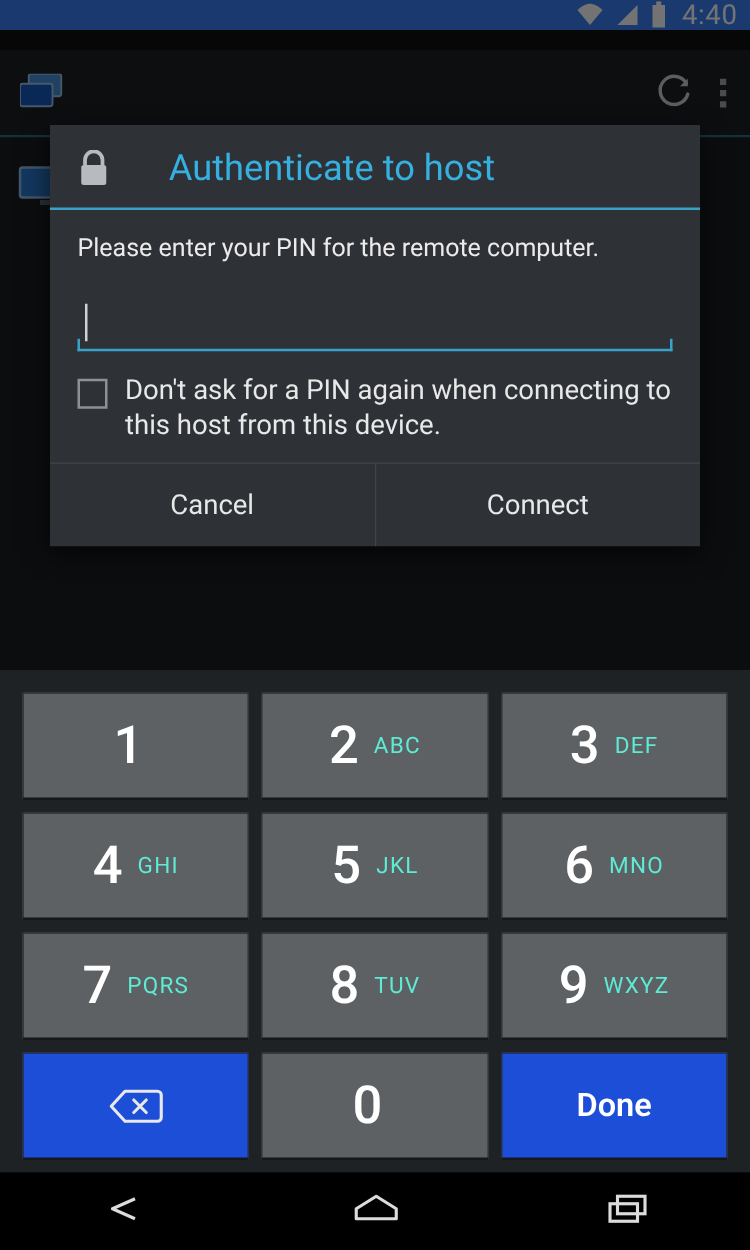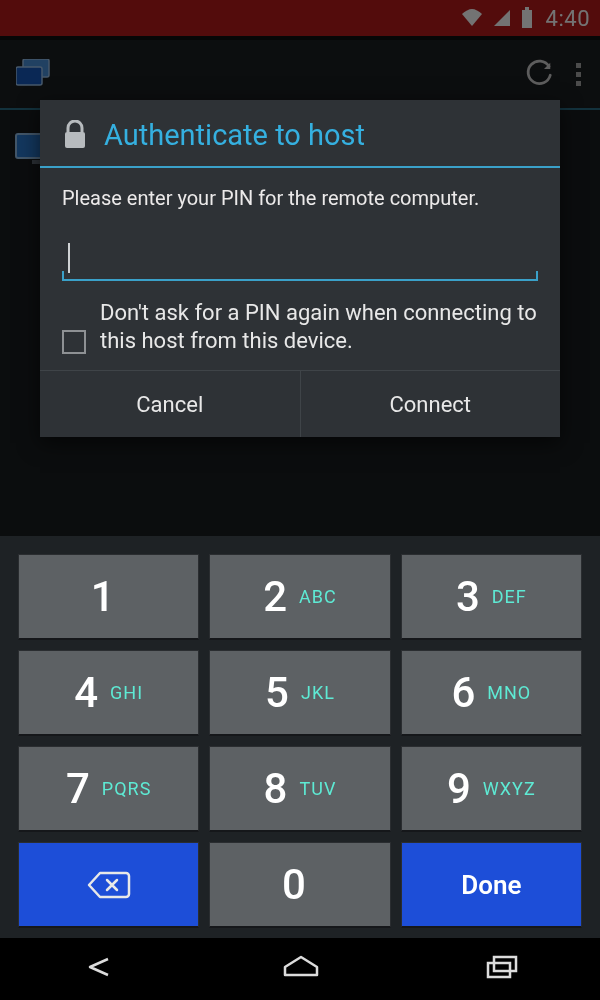--- a/index.html
+++ b/index.html
@@ -1,20 +1,20 @@
 <!DOCTYPE html>
 <html><head>
 <meta charset="utf-8">
 <style>
   * { margin: 0; padding: 0; box-sizing: border-box; font-family: Roboto, "Helvetica Neue", Arial, sans-serif; }
   html, body { width: 600px; height: 1000px; background: #000; overflow: hidden; color: #e8e8e8; }
   .screen { width: 600px; height: 1000px; position: relative; background: #111; }
 
   
-  .statusbar { position: absolute; top: 0; left: 0; right: 0; height: 36px; background: #b91c1c; color: #fff; display: flex; justify-content: flex-end; align-items: center; gap: 8px; padding-right: 10px; font-size: 22px; }
+  .statusbar { position: absolute; top: 0; left: 0; right: 0; height: 24px; background: #3b82f6; color: #fff; display: flex; justify-content: flex-end; align-items: center; gap: 8px; padding-right: 10px; font-size: 22px; }
   .statusbar svg { display: block; }
   .status-time { font-size: 22px; letter-spacing: .5px; margin-left: 4px; }
 
   
   .actionbar { position: absolute; top: 40px; left: 0; right: 0; height: 70px; background: #1c1f22; border-bottom: 2px solid #2c6f88; display: flex; align-items: center; padding-left: 16px; color: #e9e9e9; }
   .actionbar .app-icon { width: 36px; height: 30px; margin-right: 18px; }
   .ab-titles { display: flex; flex-direction: column; }
   .ab-title { font-size: 24px; color: #e6e6e6; }
   .ab-sub { font-size: 17px; color: #bdbdbd; margin-top: -2px; }
   .ab-spacer { flex: 1; }
@@ -24,30 +24,30 @@
 
   
   .behind { position: absolute; top: 110px; left: 0; right: 0; bottom: 0; background: #1a1d20; }
   .host-item { height: 78px; display: flex; align-items: center; padding-left: 14px; }
   .host-monitor { width: 46px; height: 34px; }
   .overlay { position: absolute; inset: 0; background: rgba(0,0,0,0.55); }
 
   
   .dialog { position: absolute; top: 100px; left: 40px; right: 40px; background: #2e3236; box-shadow: 0 6px 20px rgba(0,0,0,.6); }
   .dlg-header { display: flex; align-items: center; gap: 16px; padding: 18px 22px 14px; border-bottom: 2px solid #3aa1c9; }
-  .dlg-title { color: #35b0e0; font-size: 29px; font-weight: 400; }
+  .dlg-title { color: #35b0e0; font-size: 29px; font-weight: 400; margin-left: 31px; }
   .dlg-lock { width: 26px; height: 30px; }
   .dlg-body { padding: 18px 22px 0; }
   .dlg-msg { color: #eceaea; font-size: 20px; line-height: 1.25; }
   .dlg-input { margin-top: 26px; height: 44px; position: relative; }
   .dlg-input .underline { position: absolute; left: 0; right: 0; bottom: 0; height: 2px; background: #3aa1c9; }
   .dlg-input .tick-l, .dlg-input .tick-r { position: absolute; bottom: 0; width: 2px; height: 10px; background: #3aa1c9; }
   .dlg-input .tick-l { left: 0; } .dlg-input .tick-r { right: 0; }
   .dlg-caret { position: absolute; left: 6px; top: 6px; width: 2px; height: 30px; background: #cfd2d4; }
-  .dlg-check { display: flex; align-items: flex-end; gap: 14px; padding: 18px 22px 16px; border-bottom: 1px solid #3f4448; }
+  .dlg-check { display: flex; align-items: flex-start; gap: 14px; padding: 18px 22px 16px; border-bottom: 1px solid #3f4448; }
   .dlg-check .box { width: 24px; height: 24px; border: 2px solid #8e9194; margin-top: 4px; flex: none; }
   .dlg-check .text { font-size: 22px; color: #e8e8e8; line-height: 1.25; }
   .dlg-buttons { display: flex; height: 66px; }
   .dlg-btn { flex: 1; display: flex; align-items: center; justify-content: center; font-size: 22px; color: #e8e8e8; }
   .dlg-sep { width: 1px; background: #3f4448; }
 
   
   .keypanel { position: absolute; left: 0; right: 0; bottom: 62px; background: #1e2225; padding: 18px 18px 10px; }
   .keygrid { display: grid; grid-template-columns: repeat(3, 1fr); grid-auto-rows: 86px; gap: 10px; }
   .key { background: #5d6164; border: 1px solid #2a2d30; border-bottom: 2px solid #15171a; display: flex; align-items: center; justify-content: center; }

